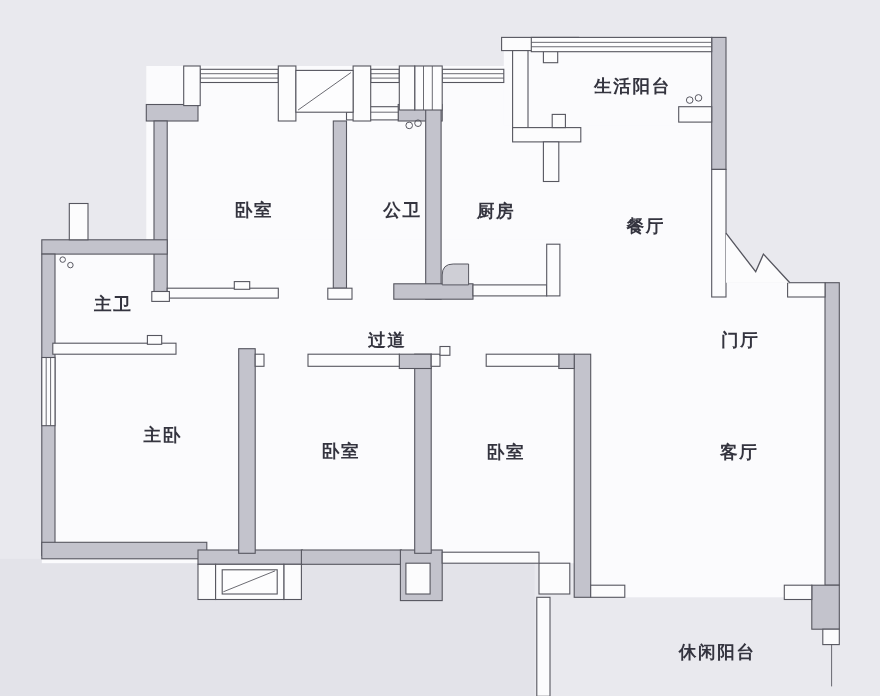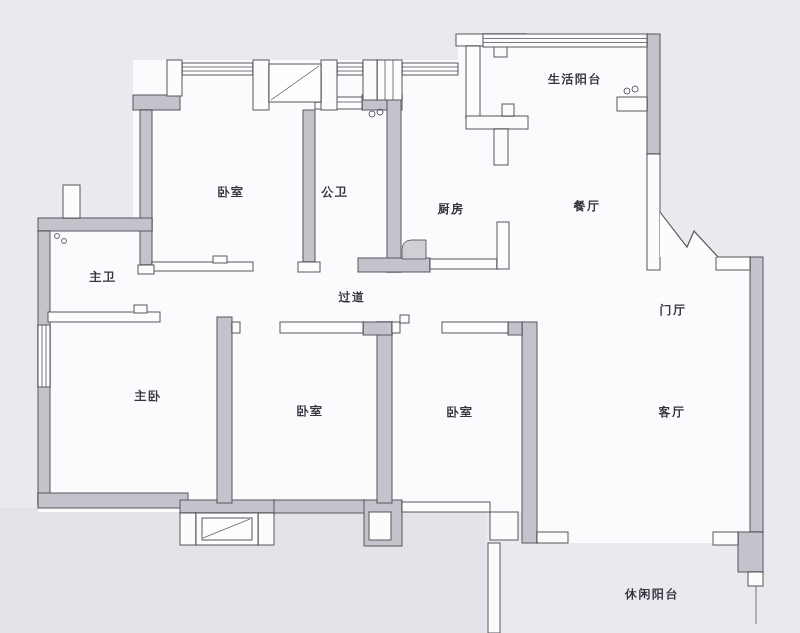--- a/index.html
+++ b/index.html
@@ -1,21 +1,21 @@
 <!DOCTYPE html>
 <html><head>
 <meta charset="utf-8">
 <style>
   html,body{margin:0;padding:0;}
   body{width:800px;height:633px;overflow:hidden;background:#e9e9ee;}
   #scene{position:relative;width:800px;height:633px;background:#e9e9ee;
          font-family:"Liberation Sans","DejaVu Sans",sans-serif;}
   #plan-svg{position:absolute;left:0;top:0;}
   .room-label{position:absolute;transform:translate(-50%,-50%);
-      font-size:12px;font-weight:700;color:#34343f;letter-spacing:1.5px;
+      font-size:16px;font-weight:700;color:#34343f;letter-spacing:1.5px;
       white-space:nowrap;user-select:none;}
   .wall{fill:#c3c3cc;stroke:#56565f;stroke-width:1;}
   .pwall{fill:#fcfcfd;stroke:#56565f;stroke-width:1;}
   .zone{fill:#fbfbfd;stroke:none;}
   .win{fill:#fdfdfe;stroke:#56565f;stroke-width:1;}
   .wline{stroke:#56565f;stroke-width:0.8;fill:none;}
   .glass{fill:#fdfdfe;stroke:#56565f;stroke-width:1;}
   .fix{fill:none;stroke:#56565f;stroke-width:0.9;}
 </style>
 </head>
@@ -150,26 +150,26 @@
     <circle class="fix" cx="372" cy="114" r="3"></circle>
     <circle class="fix" cx="380" cy="112" r="3"></circle>
     <circle class="fix" cx="627" cy="91" r="3"></circle>
     <circle class="fix" cx="635" cy="89" r="3"></circle>
     <circle class="fix" cx="57" cy="236" r="2.5"></circle>
     <circle class="fix" cx="64" cy="241" r="2.5"></circle>
   </g>
 </svg>
 
   <div class="room-label" style="left:231px;top:192px">卧室</div>
-  <div class="room-label" style="left:335px;top:192px">公卫</div>
-  <div class="room-label" style="left:451px;top:209px">厨房</div>
+  <div class="room-label" style="left:366px;top:192px">公卫</div>
+  <div class="room-label" style="left:451px;top:193px">厨房</div>
   <div class="room-label" style="left:587px;top:206px">餐厅</div>
   <div class="room-label" style="left:575px;top:79px">生活阳台</div>
   <div class="room-label" style="left:103px;top:277px">主卫</div>
-  <div class="room-label" style="left:352px;top:297px">过道</div>
+  <div class="room-label" style="left:352px;top:310px">过道</div>
   <div class="room-label" style="left:673px;top:310px">门厅</div>
   <div class="room-label" style="left:148px;top:396px">主卧</div>
   <div class="room-label" style="left:310px;top:411px">卧室</div>
   <div class="room-label" style="left:460px;top:412px">卧室</div>
   <div class="room-label" style="left:672px;top:412px">客厅</div>
   <div class="room-label" style="left:652px;top:594px">休闲阳台</div>
 
 </div>
 
 </body></html>

